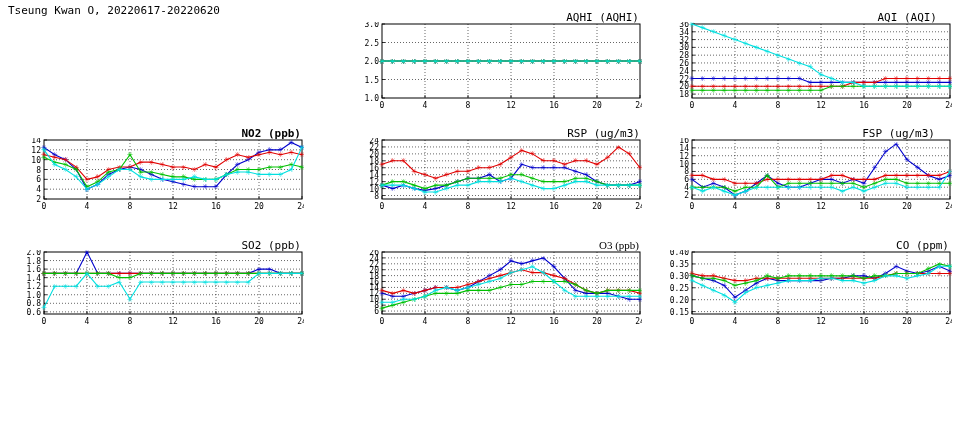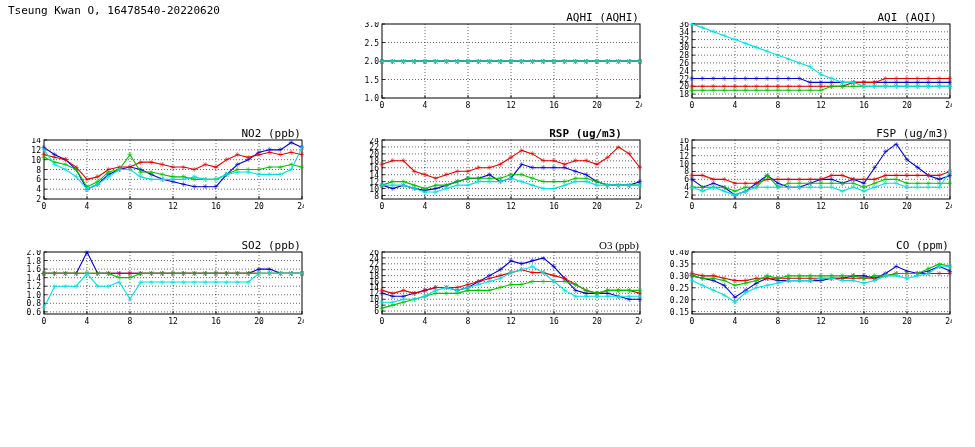--- a/index.html
+++ b/index.html
@@ -7,21 +7,21 @@
   #title{position:absolute;left:8px;top:4px;font-size:11px;color:#000;font-family:"DejaVu Sans Mono",monospace;white-space:nowrap;}
   .panel{position:absolute;}
   .panel svg{position:absolute;left:0;top:0;}
   .panel .plabel{position:absolute;font-size:11px;color:#000;font-family:"DejaVu Sans Mono",monospace;white-space:nowrap;text-align:right;}
   .ytick{font-size:8px;fill:#000;font-family:"DejaVu Sans Mono",monospace;}
   .xtick{font-size:8px;fill:#000;font-family:"DejaVu Sans Mono",monospace;}
 </style>
 </head>
 <body>
 
-<div id="title">Tseung Kwan O, 16478540-20220620</div>
+<div id="title">Tseung Kwan O, 20220617-20220620</div>
 
 <div class="panel" id="p-aqhi" style="left:356px;top:22px;width:286px;height:90px;">
     <svg width="286" height="90">
       <rect x="26" y="2" width="258" height="74" fill="#ffffff" stroke="#000000" stroke-width="1"></rect>
       <line x1="69" x2="69" y1="2" y2="76" stroke="#000000" stroke-width="0.6" stroke-dasharray="1,2"></line>
       <line x1="112" x2="112" y1="2" y2="76" stroke="#000000" stroke-width="0.6" stroke-dasharray="1,2"></line>
       <line x1="155" x2="155" y1="2" y2="76" stroke="#000000" stroke-width="0.6" stroke-dasharray="1,2"></line>
       <line x1="198" x2="198" y1="2" y2="76" stroke="#000000" stroke-width="0.6" stroke-dasharray="1,2"></line>
       <line x1="241" x2="241" y1="2" y2="76" stroke="#000000" stroke-width="0.6" stroke-dasharray="1,2"></line>
       <text x="23" y="79" text-anchor="end" class="ytick">1.0</text>
@@ -455,21 +455,21 @@
       <text x="198" y="43.93333333333334" text-anchor="middle" font-size="7" fill="#00e0e0" font-family="&quot;DejaVu Sans&quot;, sans-serif">✳</text>
       <text x="208.75" y="39.016666666666666" text-anchor="middle" font-size="7" fill="#00e0e0" font-family="&quot;DejaVu Sans&quot;, sans-serif">✳</text>
       <text x="219.5" y="36.55833333333334" text-anchor="middle" font-size="7" fill="#00e0e0" font-family="&quot;DejaVu Sans&quot;, sans-serif">✳</text>
       <text x="230.25" y="36.55833333333334" text-anchor="middle" font-size="7" fill="#00e0e0" font-family="&quot;DejaVu Sans&quot;, sans-serif">✳</text>
       <text x="241" y="39.016666666666666" text-anchor="middle" font-size="7" fill="#00e0e0" font-family="&quot;DejaVu Sans&quot;, sans-serif">✳</text>
       <text x="251.75" y="39.016666666666666" text-anchor="middle" font-size="7" fill="#00e0e0" font-family="&quot;DejaVu Sans&quot;, sans-serif">✳</text>
       <text x="262.5" y="39.016666666666666" text-anchor="middle" font-size="7" fill="#00e0e0" font-family="&quot;DejaVu Sans&quot;, sans-serif">✳</text>
       <text x="273.25" y="34.1" text-anchor="middle" font-size="7" fill="#00e0e0" font-family="&quot;DejaVu Sans&quot;, sans-serif">✳</text>
       <text x="284" y="11.975" text-anchor="middle" font-size="7" fill="#00e0e0" font-family="&quot;DejaVu Sans&quot;, sans-serif">✳</text>
     </svg>
-    <div class="plabel" style="right: 3px; top: -11px;">NO2 (ppb)</div>
+    <div class="plabel" style="right: 3px; top: -11px; font-weight: bold;">NO2 (ppb)</div>
   </div>
 <div class="panel" id="p-rsp" style="left:356px;top:138px;width:286px;height:75px;">
     <svg width="286" height="75">
       <rect x="26" y="2" width="258" height="59" fill="#ffffff" stroke="#000000" stroke-width="1"></rect>
       <line x1="69" x2="69" y1="2" y2="61" stroke="#000000" stroke-width="0.6" stroke-dasharray="1,2"></line>
       <line x1="112" x2="112" y1="2" y2="61" stroke="#000000" stroke-width="0.6" stroke-dasharray="1,2"></line>
       <line x1="155" x2="155" y1="2" y2="61" stroke="#000000" stroke-width="0.6" stroke-dasharray="1,2"></line>
       <line x1="198" x2="198" y1="2" y2="61" stroke="#000000" stroke-width="0.6" stroke-dasharray="1,2"></line>
       <line x1="241" x2="241" y1="2" y2="61" stroke="#000000" stroke-width="0.6" stroke-dasharray="1,2"></line>
       <line x1="26" x2="284" y1="57.529411764705884" y2="57.529411764705884" stroke="#000000" stroke-width="0.6" stroke-dasharray="1,2"></line>
@@ -610,21 +610,21 @@
       <text x="198" y="53.188235294117646" text-anchor="middle" font-size="7" fill="#00e0e0" font-family="&quot;DejaVu Sans&quot;, sans-serif">✳</text>
       <text x="208.75" y="49.71764705882353" text-anchor="middle" font-size="7" fill="#00e0e0" font-family="&quot;DejaVu Sans&quot;, sans-serif">✳</text>
       <text x="219.5" y="46.24705882352941" text-anchor="middle" font-size="7" fill="#00e0e0" font-family="&quot;DejaVu Sans&quot;, sans-serif">✳</text>
       <text x="230.25" y="46.24705882352941" text-anchor="middle" font-size="7" fill="#00e0e0" font-family="&quot;DejaVu Sans&quot;, sans-serif">✳</text>
       <text x="241" y="49.71764705882353" text-anchor="middle" font-size="7" fill="#00e0e0" font-family="&quot;DejaVu Sans&quot;, sans-serif">✳</text>
       <text x="251.75" y="49.71764705882353" text-anchor="middle" font-size="7" fill="#00e0e0" font-family="&quot;DejaVu Sans&quot;, sans-serif">✳</text>
       <text x="262.5" y="49.71764705882353" text-anchor="middle" font-size="7" fill="#00e0e0" font-family="&quot;DejaVu Sans&quot;, sans-serif">✳</text>
       <text x="273.25" y="49.71764705882353" text-anchor="middle" font-size="7" fill="#00e0e0" font-family="&quot;DejaVu Sans&quot;, sans-serif">✳</text>
       <text x="284" y="49.71764705882353" text-anchor="middle" font-size="7" fill="#00e0e0" font-family="&quot;DejaVu Sans&quot;, sans-serif">✳</text>
     </svg>
-    <div class="plabel" style="right: 20px; top: -11px; font-weight: bold;">RSP (ug/m3)</div>
+    <div class="plabel" style="right: 2px; top: -11px;">RSP (ug/m3)</div>
   </div>
 <div class="panel" id="p-fsp" style="left:666px;top:138px;width:286px;height:75px;">
     <svg width="286" height="75">
       <rect x="26" y="2" width="258" height="59" fill="#ffffff" stroke="#000000" stroke-width="1"></rect>
       <line x1="69" x2="69" y1="2" y2="61" stroke="#000000" stroke-width="0.6" stroke-dasharray="1,2"></line>
       <line x1="112" x2="112" y1="2" y2="61" stroke="#000000" stroke-width="0.6" stroke-dasharray="1,2"></line>
       <line x1="155" x2="155" y1="2" y2="61" stroke="#000000" stroke-width="0.6" stroke-dasharray="1,2"></line>
       <line x1="198" x2="198" y1="2" y2="61" stroke="#000000" stroke-width="0.6" stroke-dasharray="1,2"></line>
       <line x1="241" x2="241" y1="2" y2="61" stroke="#000000" stroke-width="0.6" stroke-dasharray="1,2"></line>
       <line x1="26" x2="284" y1="57.06666666666667" y2="57.06666666666667" stroke="#000000" stroke-width="0.6" stroke-dasharray="1,2"></line>
@@ -762,21 +762,21 @@
       <text x="198" y="55.733333333333334" text-anchor="middle" font-size="7" fill="#00e0e0" font-family="&quot;DejaVu Sans&quot;, sans-serif">✳</text>
       <text x="208.75" y="51.800000000000004" text-anchor="middle" font-size="7" fill="#00e0e0" font-family="&quot;DejaVu Sans&quot;, sans-serif">✳</text>
       <text x="219.5" y="47.86666666666667" text-anchor="middle" font-size="7" fill="#00e0e0" font-family="&quot;DejaVu Sans&quot;, sans-serif">✳</text>
       <text x="230.25" y="47.86666666666667" text-anchor="middle" font-size="7" fill="#00e0e0" font-family="&quot;DejaVu Sans&quot;, sans-serif">✳</text>
       <text x="241" y="51.800000000000004" text-anchor="middle" font-size="7" fill="#00e0e0" font-family="&quot;DejaVu Sans&quot;, sans-serif">✳</text>
       <text x="251.75" y="51.800000000000004" text-anchor="middle" font-size="7" fill="#00e0e0" font-family="&quot;DejaVu Sans&quot;, sans-serif">✳</text>
       <text x="262.5" y="51.800000000000004" text-anchor="middle" font-size="7" fill="#00e0e0" font-family="&quot;DejaVu Sans&quot;, sans-serif">✳</text>
       <text x="273.25" y="51.800000000000004" text-anchor="middle" font-size="7" fill="#00e0e0" font-family="&quot;DejaVu Sans&quot;, sans-serif">✳</text>
       <text x="284" y="36.06666666666667" text-anchor="middle" font-size="7" fill="#00e0e0" font-family="&quot;DejaVu Sans&quot;, sans-serif">✳</text>
     </svg>
-    <div class="plabel" style="right: 3px; top: -11px; text-align: right;">FSP (ug/m3)</div>
+    <div class="plabel" style="right: 17px; top: -11px; text-align: right;">FSP (ug/m3)</div>
   </div>
 <div class="panel" id="p-so2" style="left:18px;top:250px;width:286px;height:78px;">
     <svg width="286" height="78">
       <rect x="26" y="2" width="258" height="62" fill="#ffffff" stroke="#000000" stroke-width="1"></rect>
       <line x1="69" x2="69" y1="2" y2="64" stroke="#000000" stroke-width="0.6" stroke-dasharray="1,2"></line>
       <line x1="112" x2="112" y1="2" y2="64" stroke="#000000" stroke-width="0.6" stroke-dasharray="1,2"></line>
       <line x1="155" x2="155" y1="2" y2="64" stroke="#000000" stroke-width="0.6" stroke-dasharray="1,2"></line>
       <line x1="198" x2="198" y1="2" y2="64" stroke="#000000" stroke-width="0.6" stroke-dasharray="1,2"></line>
       <line x1="241" x2="241" y1="2" y2="64" stroke="#000000" stroke-width="0.6" stroke-dasharray="1,2"></line>
       <line x1="26" x2="284" y1="61.862068965517246" y2="61.862068965517246" stroke="#000000" stroke-width="0.6" stroke-dasharray="1,2"></line>

